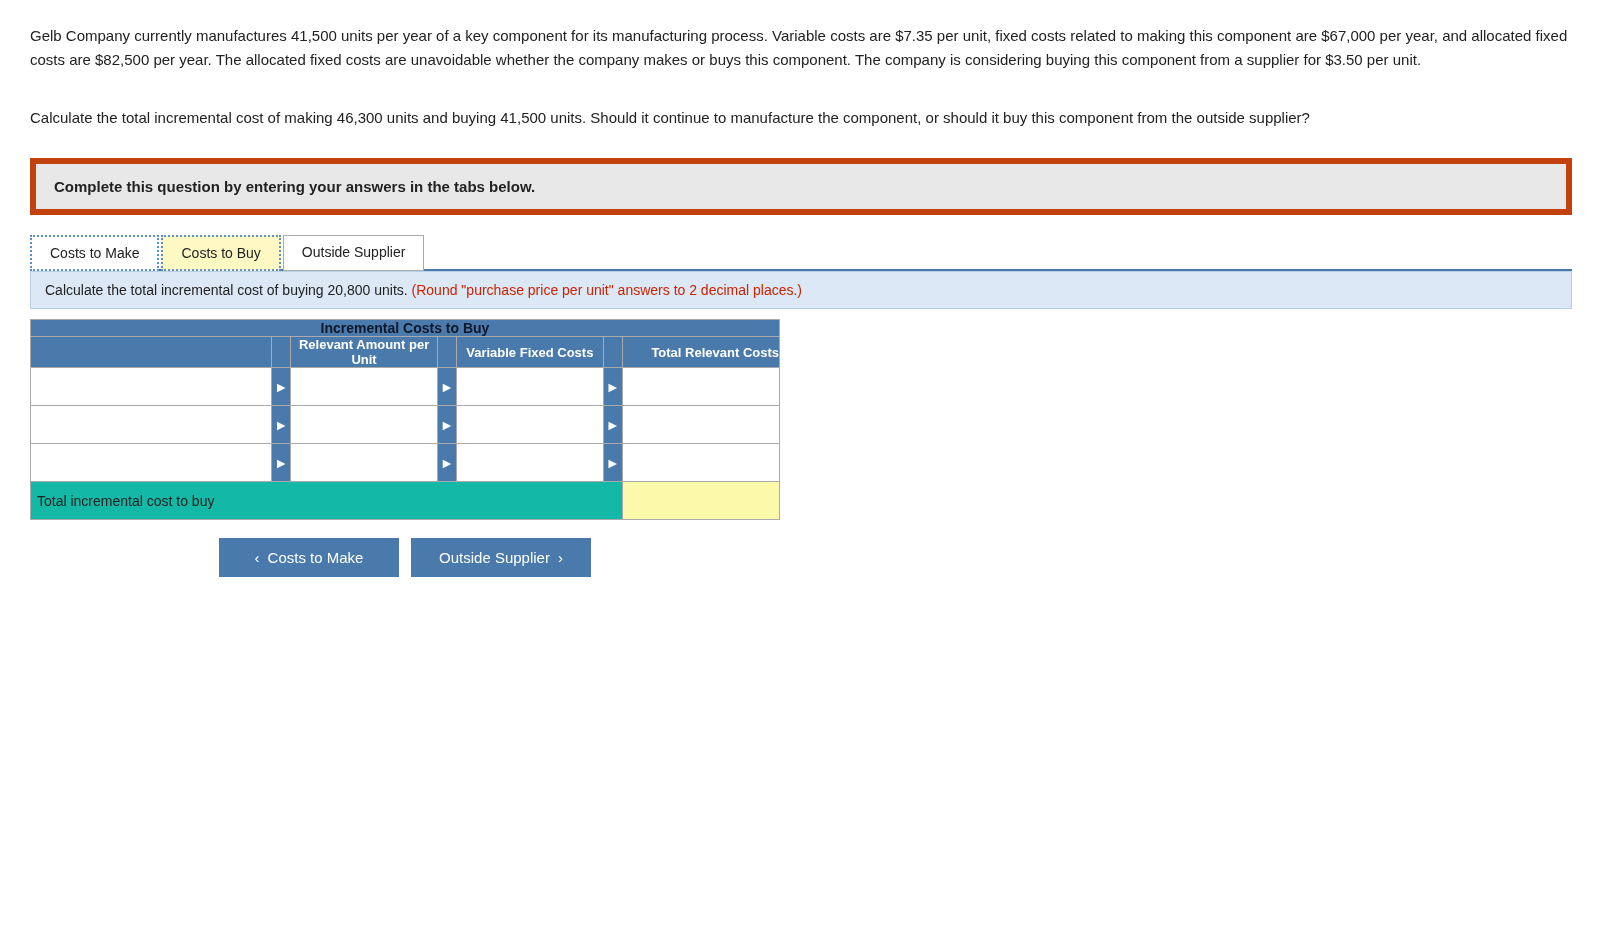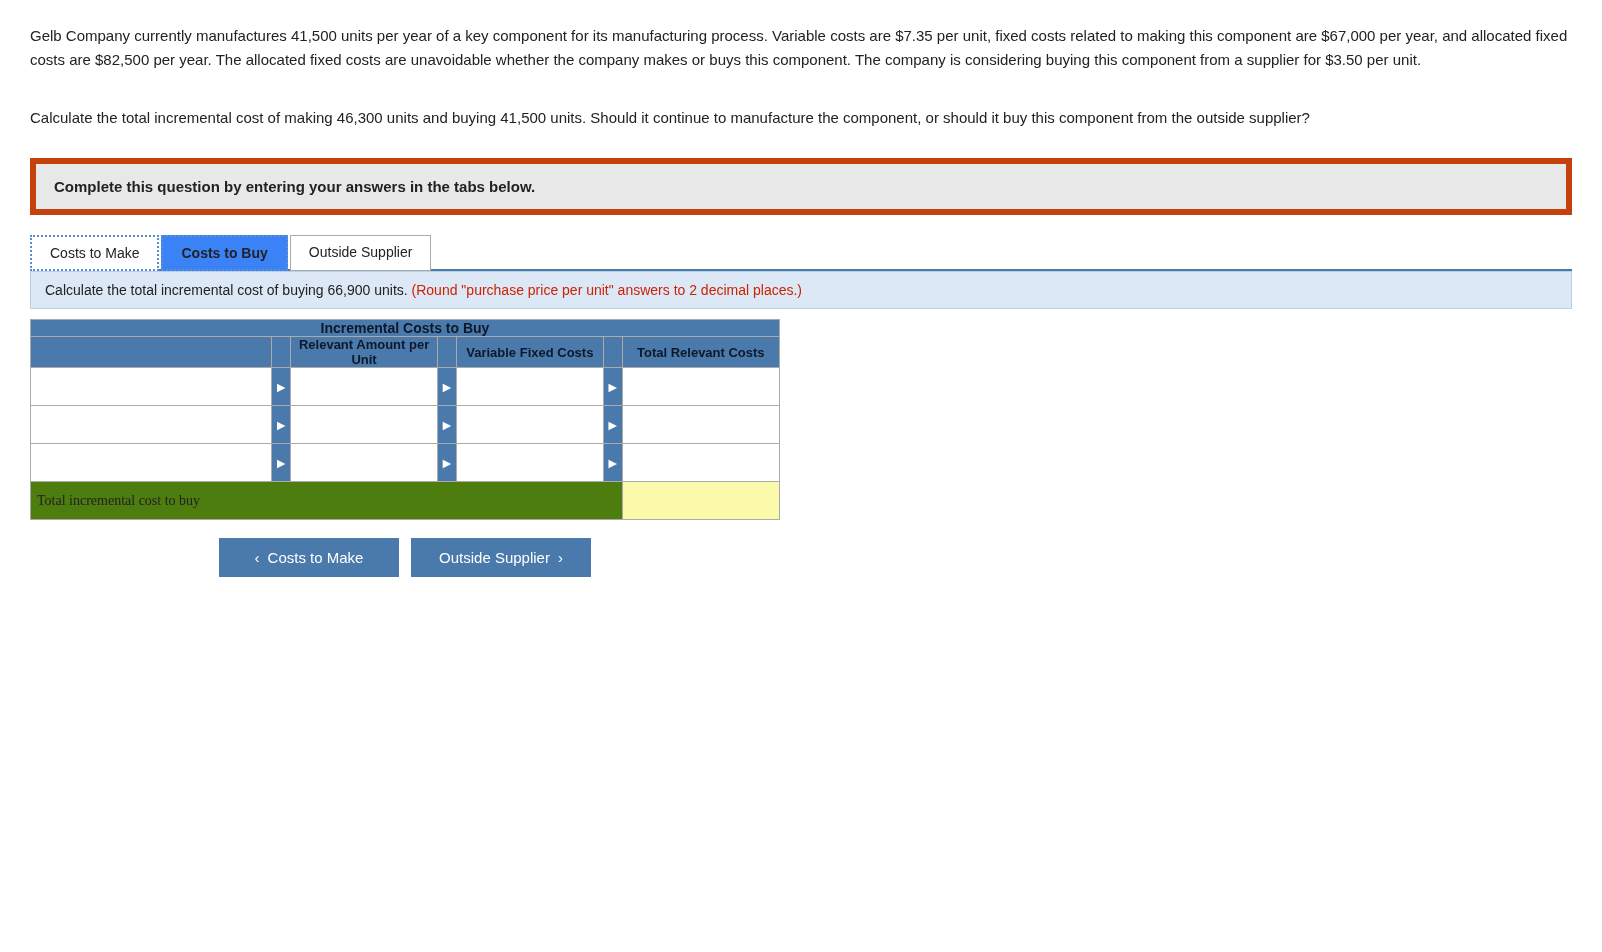--- a/index.html
+++ b/index.html
@@ -34,22 +34,22 @@
       padding: 8px 18px;
       cursor: pointer;
       background: #fff;
       font-size: 14px;
       margin-right: 2px;
       position: relative;
       bottom: -2px;
     }
     .tab.active {
       border-bottom: 2px solid #fff;
-      font-weight: bold;
-      background: #3b82f6;
+      font-weight: normal;
+      background: #fef9c3;
       z-index: 2;
     }
     .tab.dotted {
       border: 2px dotted #5b8fd4;
     }
     .tab-outside {
       border: 1px solid #aaa;
     }
     .instruction-bar {
       background: #dce8f5;
@@ -76,21 +76,21 @@
       background: #4a7aab;
       color: #0f172a;
       text-align: center;
       font-weight: bold;
       font-size: 14px;
       padding: 8px;
       border: 1px solid #3a6090;
     }
     .header-row-sub {
       background: #4a7aab;
-      color: #0f172a;
+      color: #ffffff;
       text-align: center;
       font-weight: bold;
       font-size: 13px;
       padding: 8px 6px;
       border: 1px solid #3a6090;
       vertical-align: middle;
       margin-top: 16px;
     }
     .data-row td {
       height: 38px;
@@ -108,23 +108,22 @@
       width: 140px;
       position: relative;
     }
     .total-row td {
       height: 38px;
       vertical-align: middle;
       font-size: 14px;
     }
     .total-row td.total-label {
       padding-left: 6px;
-      background: #4d7c0f;
-      border: 1px solid #aaa;
-      font-family: Liberation Serif, serif;
+      background: #14b8a6;
+      border: 1px solid #aaa;
     }
     .total-row td.total-value {
       background: #fafaaa;
       border: 1px solid #aaa;
     }
     .nav-buttons {
       display: flex;
       gap: 12px;
       margin-top: 18px;
       width: 750px;
@@ -173,21 +172,21 @@
   </div>
   <div class="tab dotted active">
     <span>Costs to Buy</span>
   </div>
   <div class="tab tab-outside">
     <span>Outside Supplier</span>
   </div>
 </div>
 
 <div class="instruction-bar">
-  <span>Calculate the total incremental cost of buying 66,900 units.</span>
+  <span>Calculate the total incremental cost of buying 20,800 units.</span>
   <span class="red-text">(Round "purchase price per unit" answers to 2 decimal places.)</span>
 </div>
 
 <div class="table-wrapper">
   <table class="cost-table">
     <thead>
       <tr>
         <td colspan="7" class="header-row-top">
           <span>Incremental Costs to Buy</span>
         </td>
@@ -196,21 +195,21 @@
         <td class="header-row-sub" style="width:230px;"></td>
         <td class="header-row-sub" style="width:18px; padding:0;"></td>
         <td class="header-row-sub" style="width:140px;">
           <span>Relevant Amount per Unit</span>
         </td>
         <td class="header-row-sub" style="width:18px; padding:0;"></td>
         <td class="header-row-sub" style="width:140px;">
           <span>Variable Fixed Costs</span>
         </td>
         <td class="header-row-sub" style="width:18px; padding:0;"></td>
-        <td class="header-row-sub" style="width:150px;">
+        <td class="header-row-sub" style="width:150px;text-align:right;">
           <span>Total Relevant Costs</span>
         </td>
       </tr>
     </thead>
     <tbody>
 
       <tr class="data-row">
         <td class="label-cell">
           <input class="cell-input" type="text" value="" style="">
         </td>

